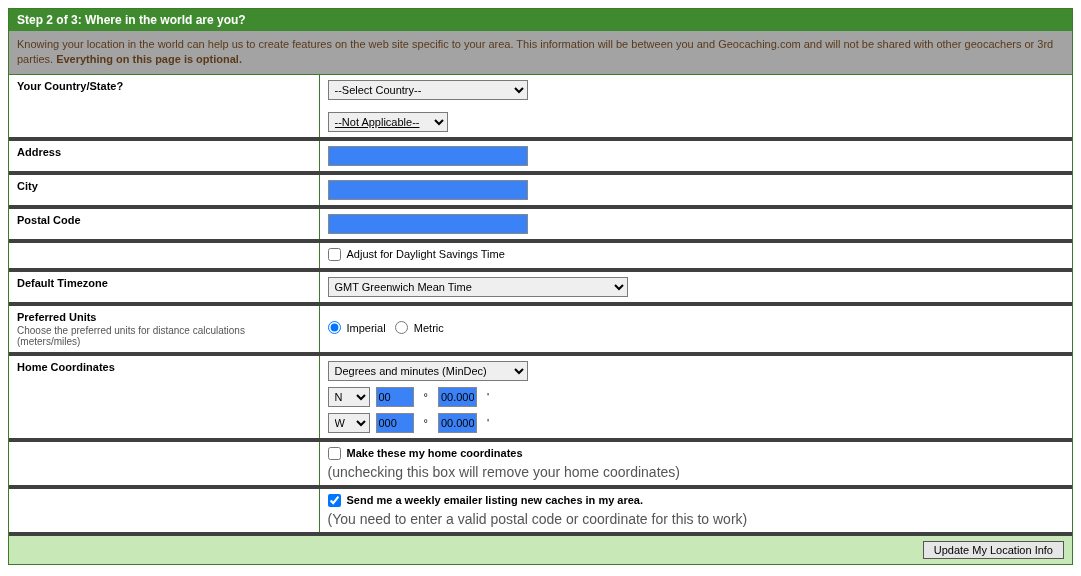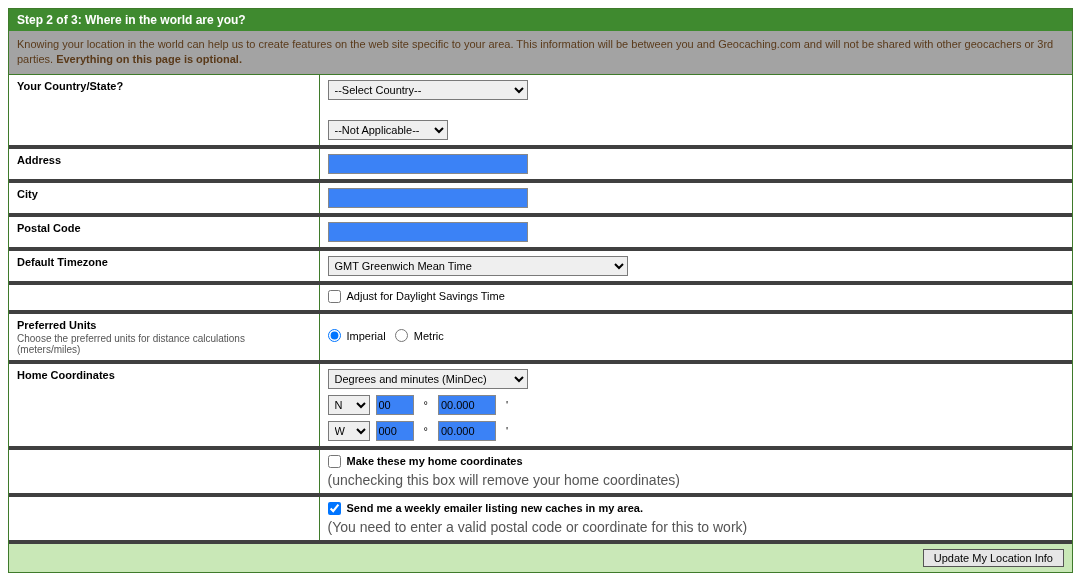--- a/index.html
+++ b/index.html
@@ -58,28 +58,28 @@
     padding: 0 2px;
     border: 1px solid #888;
     background: #3b82f6;
     height: 20px;
   }
   select {
     background: #efefef;
     border: 1px solid #7a7a7a;
   }
   .sel-country { width: 200px; }
-  .sel-state { width: 120px; margin-top: 20px; }
+  .sel-state { width: 120px; margin-top: 12px; text-decoration: underline; }
   .txt-med { width: 200px; }
   .sel-tz { width: 300px; }
   .sel-coord-fmt { width: 200px; }
   .coord-row { margin-top: 6px; display: flex; align-items: center; gap: 6px; }
   .sel-dir { width: 42px; }
   .txt-deg { width: 38px; }
-  .txt-min { width: 58px; }
+  .txt-min { width: 39px; }
   .deg-sym, .min-sym { font-size: 11px; padding: 0 4px; }
   label { display: inline-flex; align-items: center; gap: 6px; }
   input[type="checkbox"], input[type="radio"] { margin: 0; }
   .hint {
     font-size: 14px;
     color: #555;
     display: block;
     margin-top: 2px;
   }
   .submit-row {
@@ -132,35 +132,35 @@
       <td class="label-cell">City</td>
       <td><input type="text" class="txt-med" value="" style=""></td>
     </tr>
 
     <tr>
       <td class="label-cell">Postal Code</td>
       <td><input type="text" class="txt-med" value="" style=""></td>
     </tr>
 
     <tr>
+      <td class="label-cell"></td>
+      <td>
+        <label>
+          <input type="checkbox" style="">
+          <span>Adjust for Daylight Savings Time</span>
+        </label>
+      </td>
+    </tr>
+
+    <tr>
       <td class="label-cell">Default Timezone</td>
       <td>
         <select class="sel-tz">
           <option>GMT Greenwich Mean Time</option>
         </select>
-      </td>
-    </tr>
-
-    <tr>
-      <td class="label-cell"></td>
-      <td>
-        <label>
-          <input type="checkbox" style="">
-          <span>Adjust for Daylight Savings Time</span>
-        </label>
       </td>
     </tr>
 
     <tr>
       <td class="label-cell">
         <span>Preferred Units</span>
         <span class="sub">Choose the preferred units for distance calculations (meters/miles)</span>
       </td>
       <td style="vertical-align: middle;">
         <label>

